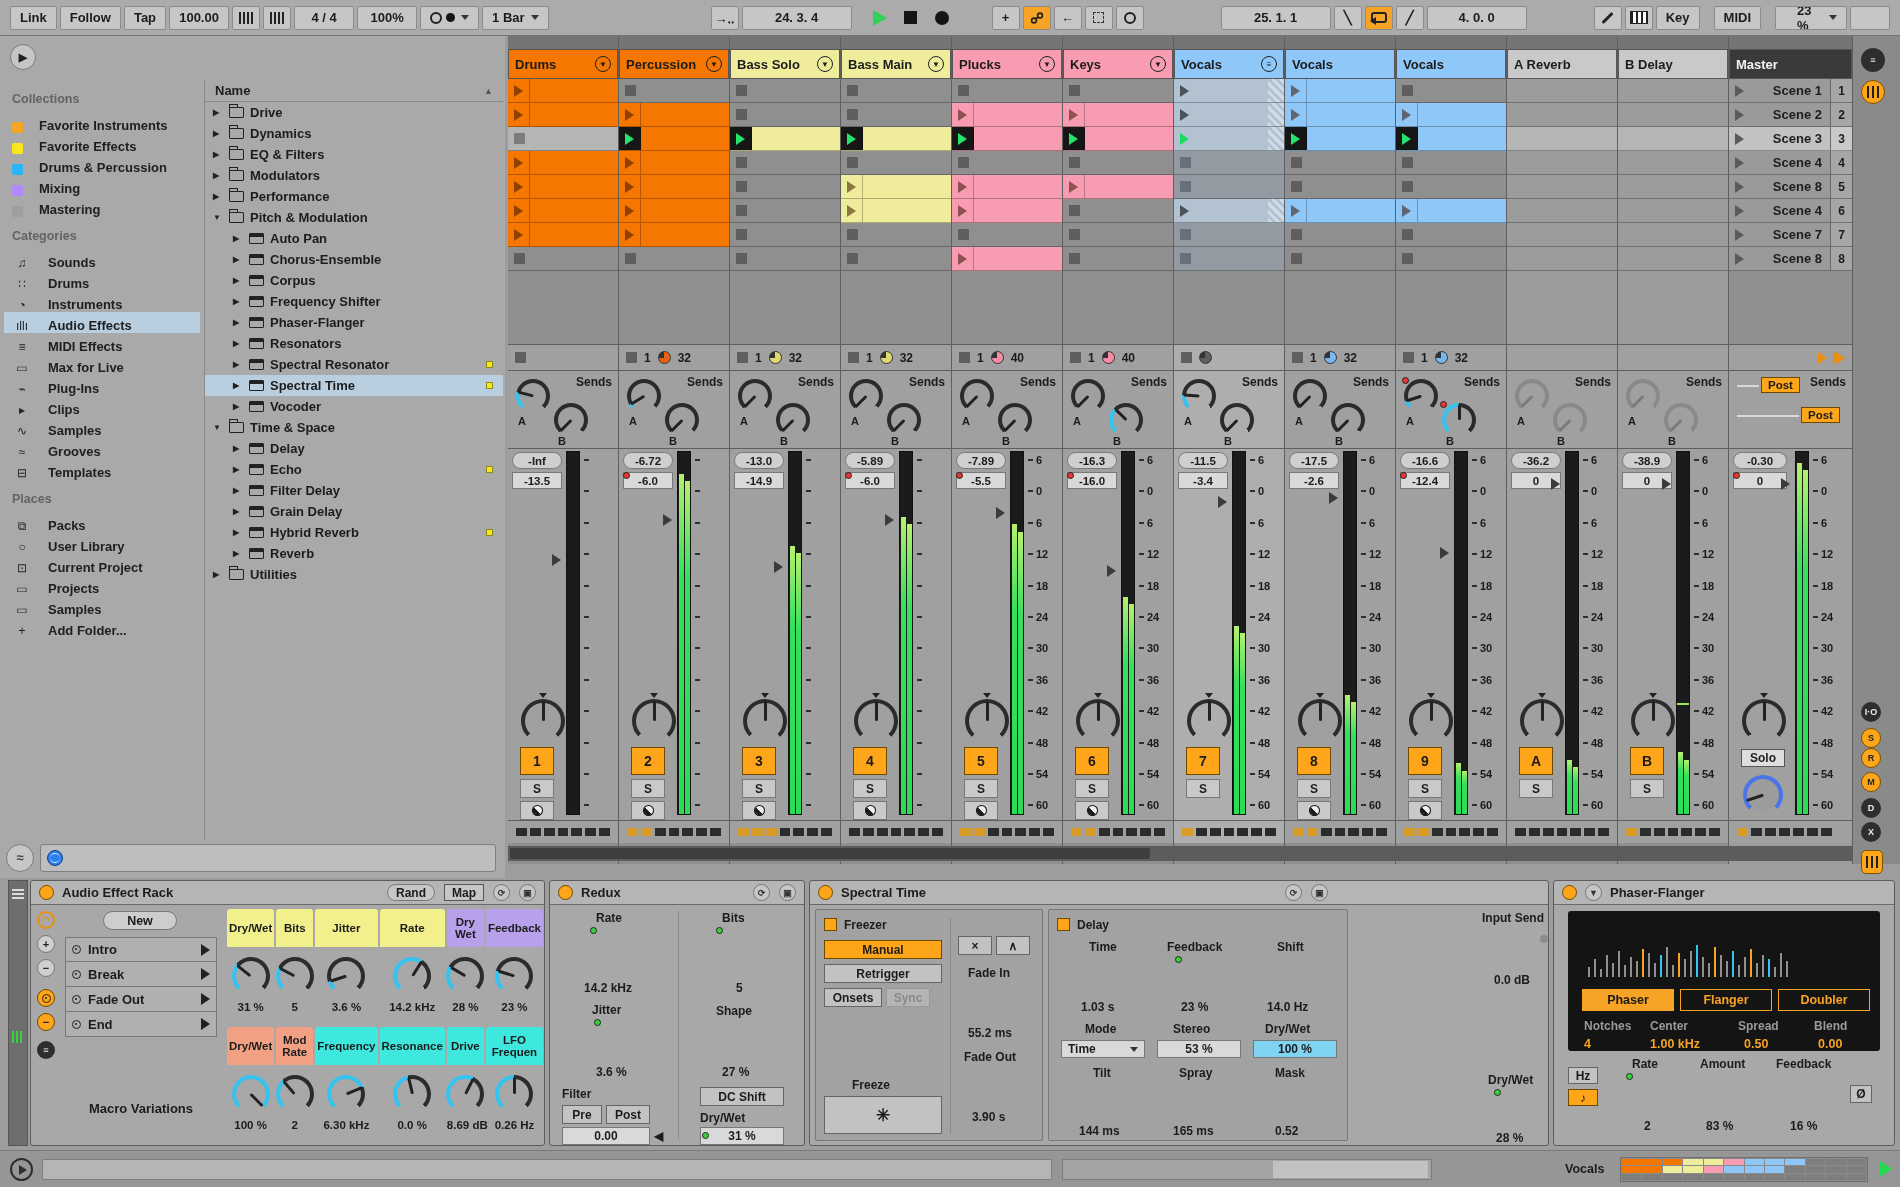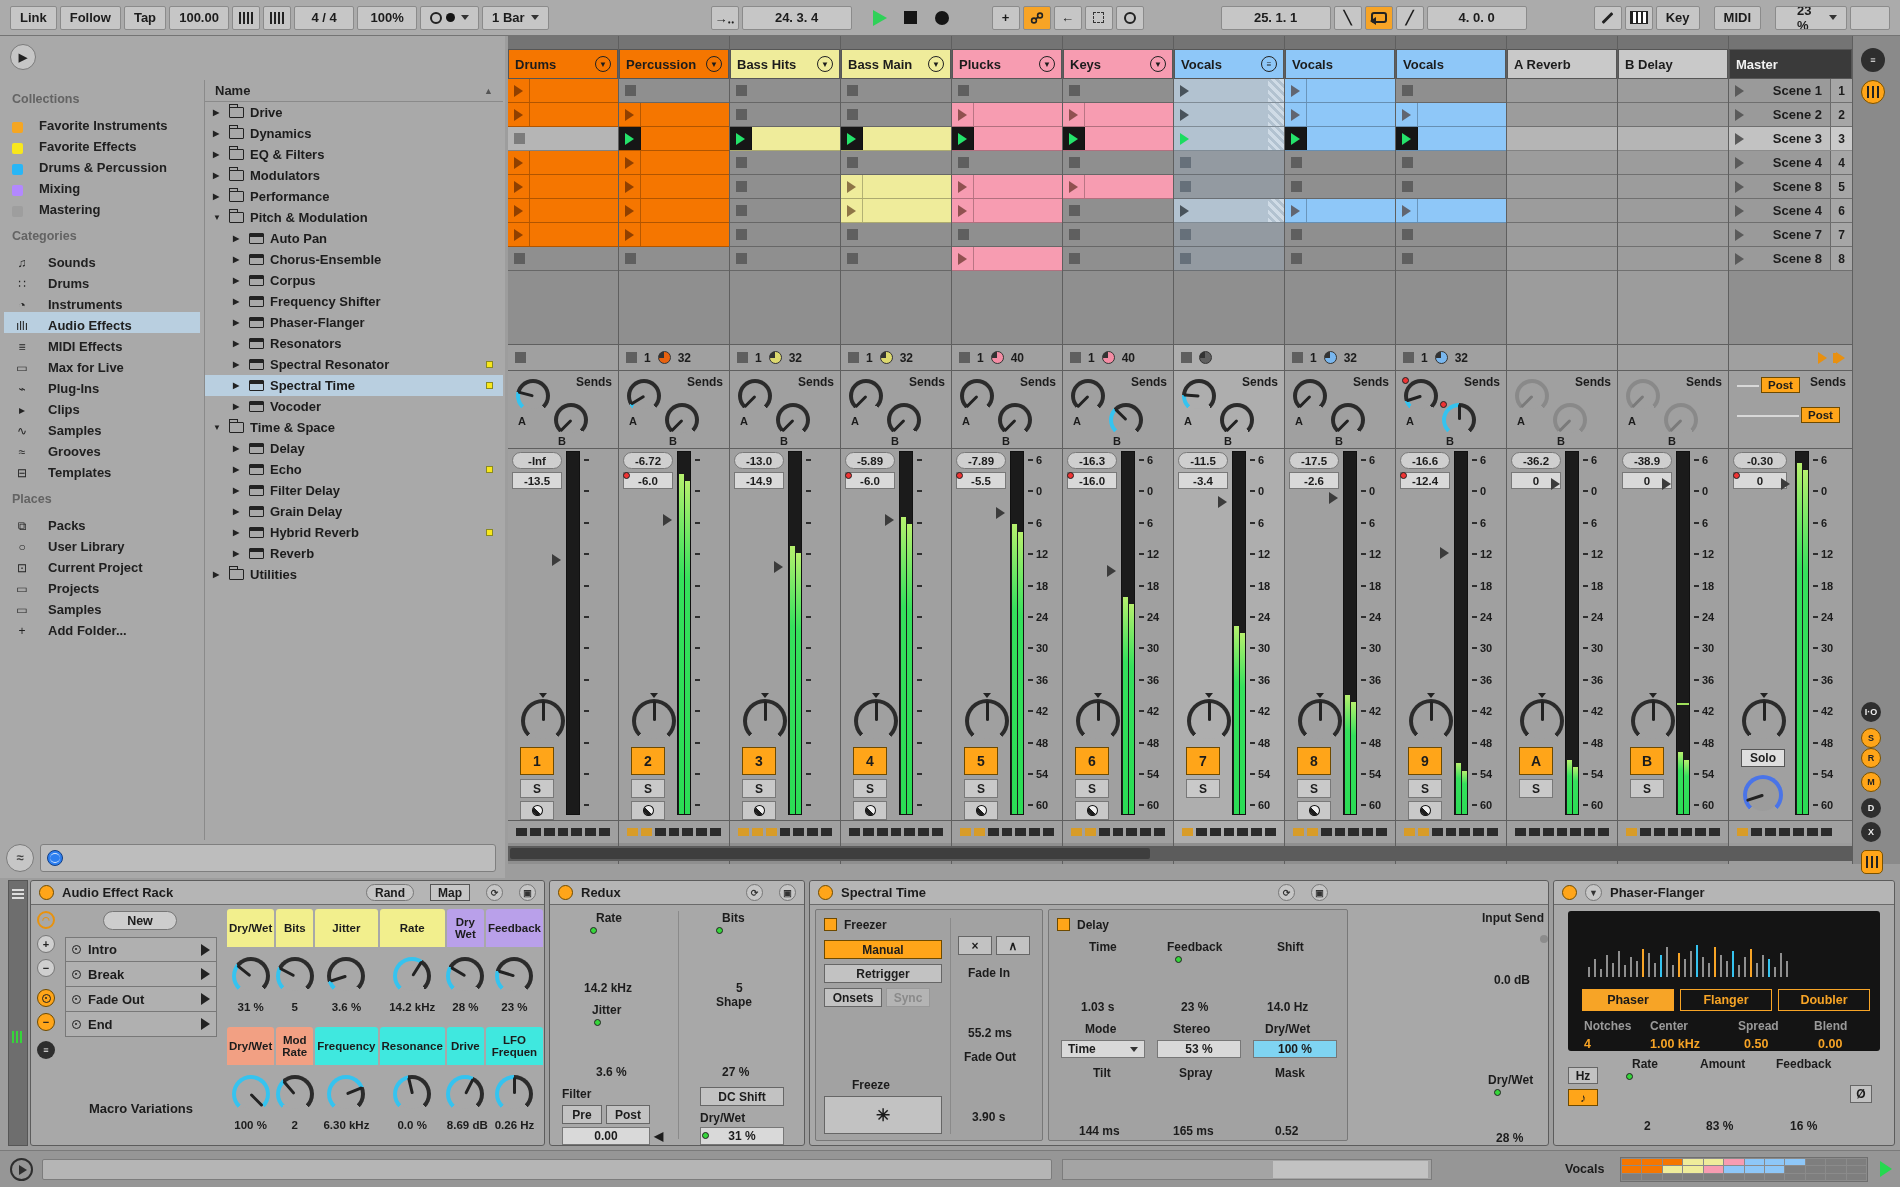--- a/index.html
+++ b/index.html
@@ -149,21 +149,21 @@
 .hscroll{position:absolute;left:0;top:810px;width:1345px;height:15px;background:#5c5c5c}
 .hscroll .handle{position:absolute;left:2px;top:2px;height:11px;width:640px;background:#3e3e3e;border-radius:2px}
 
 #devstrip{position:absolute;left:8px;top:880px;width:20px;height:266px;background:#6e6e6e;border:1px solid #565656}
 .dsic{position:absolute;left:3px;width:12px;height:12px}
 #devices{position:absolute;left:0;top:878px;width:1900px;height:270px}
 .dev{position:absolute;top:2px;height:266px;background:#a8a8a8;border:1px solid #5c5c5c;border-radius:3px}
 .dhead{height:24px;background:#b5b5b5;border-bottom:1px solid #6a6a6a;display:flex;align-items:center;padding:0 8px;gap:8px;border-radius:3px 3px 0 0}
 .pw{width:15px;height:15px;border-radius:50%;background:#ffa519;border:1px solid #6e4a00;flex:none}
 .dtitle{font-size:13px;white-space:nowrap}
-.dhr{margin-left:auto;display:flex;gap:16px;align-items:center}
+.dhr{margin-left:auto;display:flex;gap:9px;align-items:center}
 .pill{height:17px;padding:0 8px;background:#c6c6c6;border:1px solid #777;border-radius:9px;font-size:12px;display:flex;align-items:center}
 .sqb{height:17px;padding:0 7px;background:#c6c6c6;border:1px solid #555;font-size:12px;display:flex;align-items:center}
 .cir{width:17px;height:17px;border-radius:50%;background:#c6c6c6;border:1px solid #777;display:flex;align-items:center;justify-content:center;font-size:9px;color:#333}
 .dbody{position:relative;height:240px}
 .dkb{position:absolute;width:40px;height:40px;--face:#a8a8a8}
 .dlab{position:absolute;font-size:12px;white-space:nowrap}
 .dval{position:absolute;font-size:12px;white-space:nowrap}
 .vb{position:absolute;height:18px;background:#d9d9d9;border:1px solid #777;font-size:12px;display:flex;align-items:center;justify-content:center}
 .btn{position:absolute;height:19px;background:#c2c2c2;border:1px solid #666;font-size:12px;display:flex;align-items:center;justify-content:center}
 .btn.ogn{background:#ffa519;border-color:#6e4a00}
@@ -789,21 +789,21 @@
           <span class="seg"></span>
           <span class="seg"></span>
           <span class="seg"></span>
           <span class="seg"></span>
           <span class="seg"></span>
         </div>
       </div>
       <div class="tcol">
         <div class="tgap"></div>
         <div class="thead" style="background: rgb(239, 236, 155);">
-          <span class="hname">Bass Hits</span>
+          <span class="hname">Bass Solo</span>
           <span class="hcirc">▼</span>
         </div>
         <div class="slot s-e">
           <span class="stopsq"></span>
         </div>
         <div class="slot s-e">
           <span class="stopsq"></span>
         </div>
         <div class="slot s-p" style="background: rgb(239, 236, 155);">
           <span class="cbox playing">
@@ -2216,21 +2216,21 @@
         <span class="dkb" style="left:46px;top:116px;width:38px;height:38px;--ac:#efefef;--rim:#555;--f:0.12"><b class="led grn" style="left:-2px;top:-2px"></b><i></i></span>
         <span class="dval" style="left:46px;top:160px">3.6 %</span>
         <span class="dlab" style="left:12px;top:182px">Filter</span>
         <span class="btn" style="left:12px;top:200px;width:40px">Pre</span>
         <span class="btn" style="left:56px;top:200px;width:44px">Post</span>
         <span class="vb" style="left:12px;top:222px;width:88px">0.00</span>
         <span class="dval" style="left:104px;top:224px">◀</span>
         <span class="dlab" style="left:172px;top:6px">Bits</span>
         <span class="dkb" style="left:168px;top:24px;width:46px;height:46px;--ac:#efefef;--rim:#555;--f:0.45"><b class="led grn" style="left:-2px;top:-2px"></b><i></i></span>
         <span class="dval" style="left:186px;top:76px">5</span>
-        <span class="dlab" style="left:166px;top:90px">Shape</span>
+        <span class="dlab" style="left:166px;top:99px">Shape</span>
         <span class="dkb" style="left:170px;top:116px;width:38px;height:38px;--ac:#35c3ef;--f:0.27"><i></i></span>
         <span class="dval" style="left:172px;top:160px">27 %</span>
         <span class="btn" style="left:150px;top:182px;width:84px">DC Shift</span>
         <span class="dlab" style="left:150px;top:206px">Dry/Wet</span>
         <span class="vb" style="left:150px;top:222px;width:84px">
             <b class="led grn" style="left:1px;top:4px;position:absolute"></b>
             <span>31 %</span>
           </span>
       </div>
     </section>

